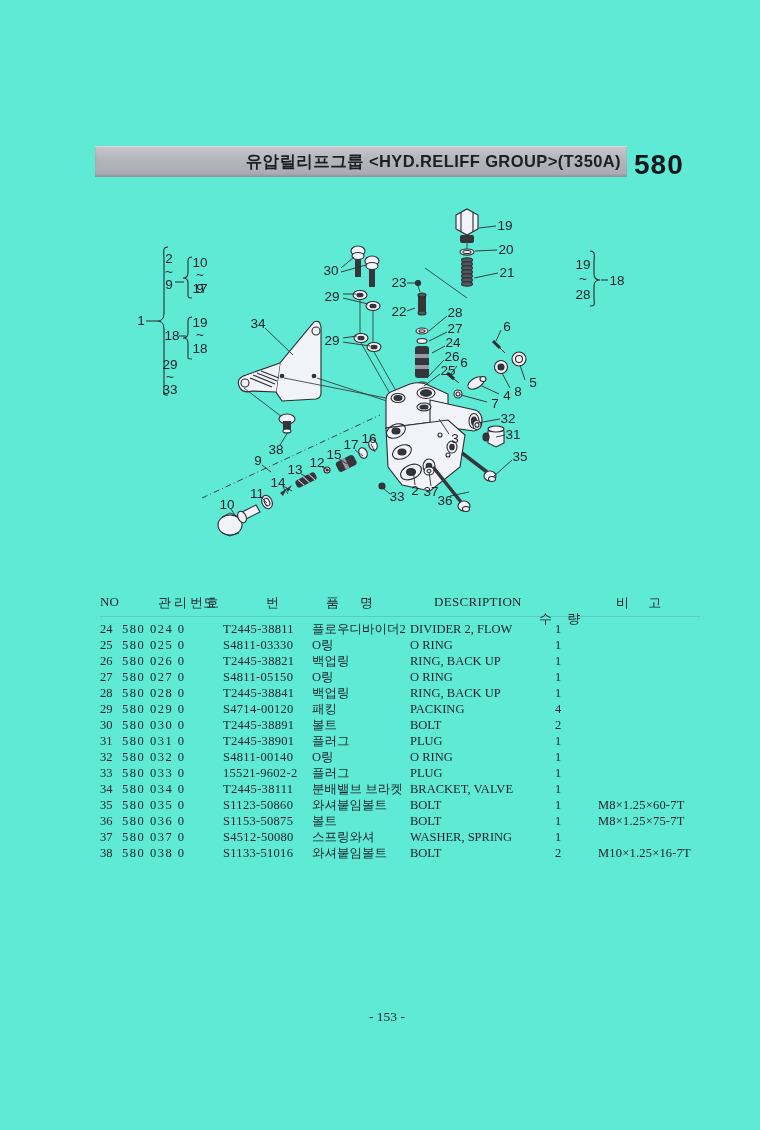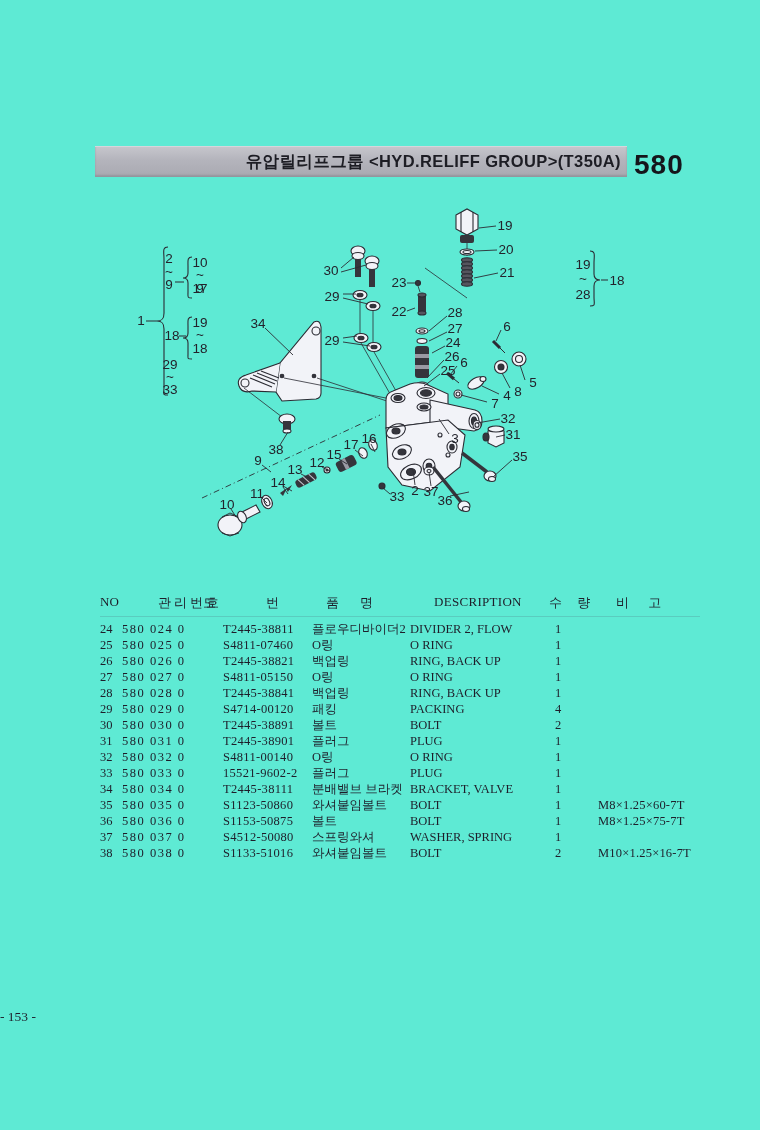--- a/index.html
+++ b/index.html
@@ -23,34 +23,34 @@
   .legend line{stroke:#2b2b33;stroke-width:1;}
   
   .ptable{position:absolute;left:100px;top:592px;width:600px;}
   .thead{position:relative;height:24px;border-bottom:1px solid rgba(70,70,100,0.18);}
   .thead span{position:absolute;top:2px;font-size:13px;white-space:nowrap;}
   .th-no{left:0;}
   .th-mgmt{left:22px;letter-spacing:3px;margin-left:36px;}
   .th-part{left:103px;letter-spacing:8px;}
   .th-name{left:226px;letter-spacing:4px;}
   .th-desc{left:334px;font-size:12.5px;letter-spacing:0.3px;}
-  .th-qty{left:449px;letter-spacing:6px;}
+  .th-qty{left:439px;letter-spacing:6px;margin-top:16px;}
   .th-remark{left:516px;letter-spacing:8px;}
   .tbody{position:relative;margin-top:4px;}
   .trow{position:relative;height:16px;}
   .trow span{position:absolute;top:0;white-space:nowrap;font-size:12.5px;line-height:16px;}
   .c-no{left:0;}
   .c-mgmt{left:22px;letter-spacing:1.5px;}
   .c-part{left:100px;letter-spacing:0.3px;margin-left:23px;}
   .c-name{left:212px;font-size:11.5px;}
   .c-desc{left:310px;}
   .c-qty{left:436px;width:44px;text-align:center;}
   .c-remark{left:498px;font-size:10px;letter-spacing:0.2px;}
   
-  .pageno{position:absolute;left:0;top:1009px;width:696px;text-align:left;font-size:13.5px;}
+  .pageno{position:absolute;left:0;top:1009px;width:696px;text-align:center;font-size:13.5px;padding-left:39px;}
 </style>
 </head>
 <body>
 
 <div class="page">
 
   <div class="header-bar">
     <span class="header-title">유압릴리프그룹 &lt;HYD.RELIFF GROUP&gt;(T350A)</span>
   </div>
   <span class="page-code">580</span>
@@ -365,21 +365,21 @@
           <span class="c-mgmt">580 024 0</span>
           <span class="c-part">T2445-38811</span>
           <span class="c-name">플로우디바이더2</span>
           <span class="c-desc">DIVIDER 2, FLOW</span>
           <span class="c-qty">1</span>
           <span class="c-remark"></span>
         </div>
         <div class="trow">
           <span class="c-no">25</span>
           <span class="c-mgmt">580 025 0</span>
-          <span class="c-part">S4811-07460</span>
+          <span class="c-part">S4811-03330</span>
           <span class="c-name">O링</span>
           <span class="c-desc">O RING</span>
           <span class="c-qty">1</span>
           <span class="c-remark"></span>
         </div>
         <div class="trow">
           <span class="c-no">26</span>
           <span class="c-mgmt">580 026 0</span>
           <span class="c-part">T2445-38821</span>
           <span class="c-name">백업링</span>

